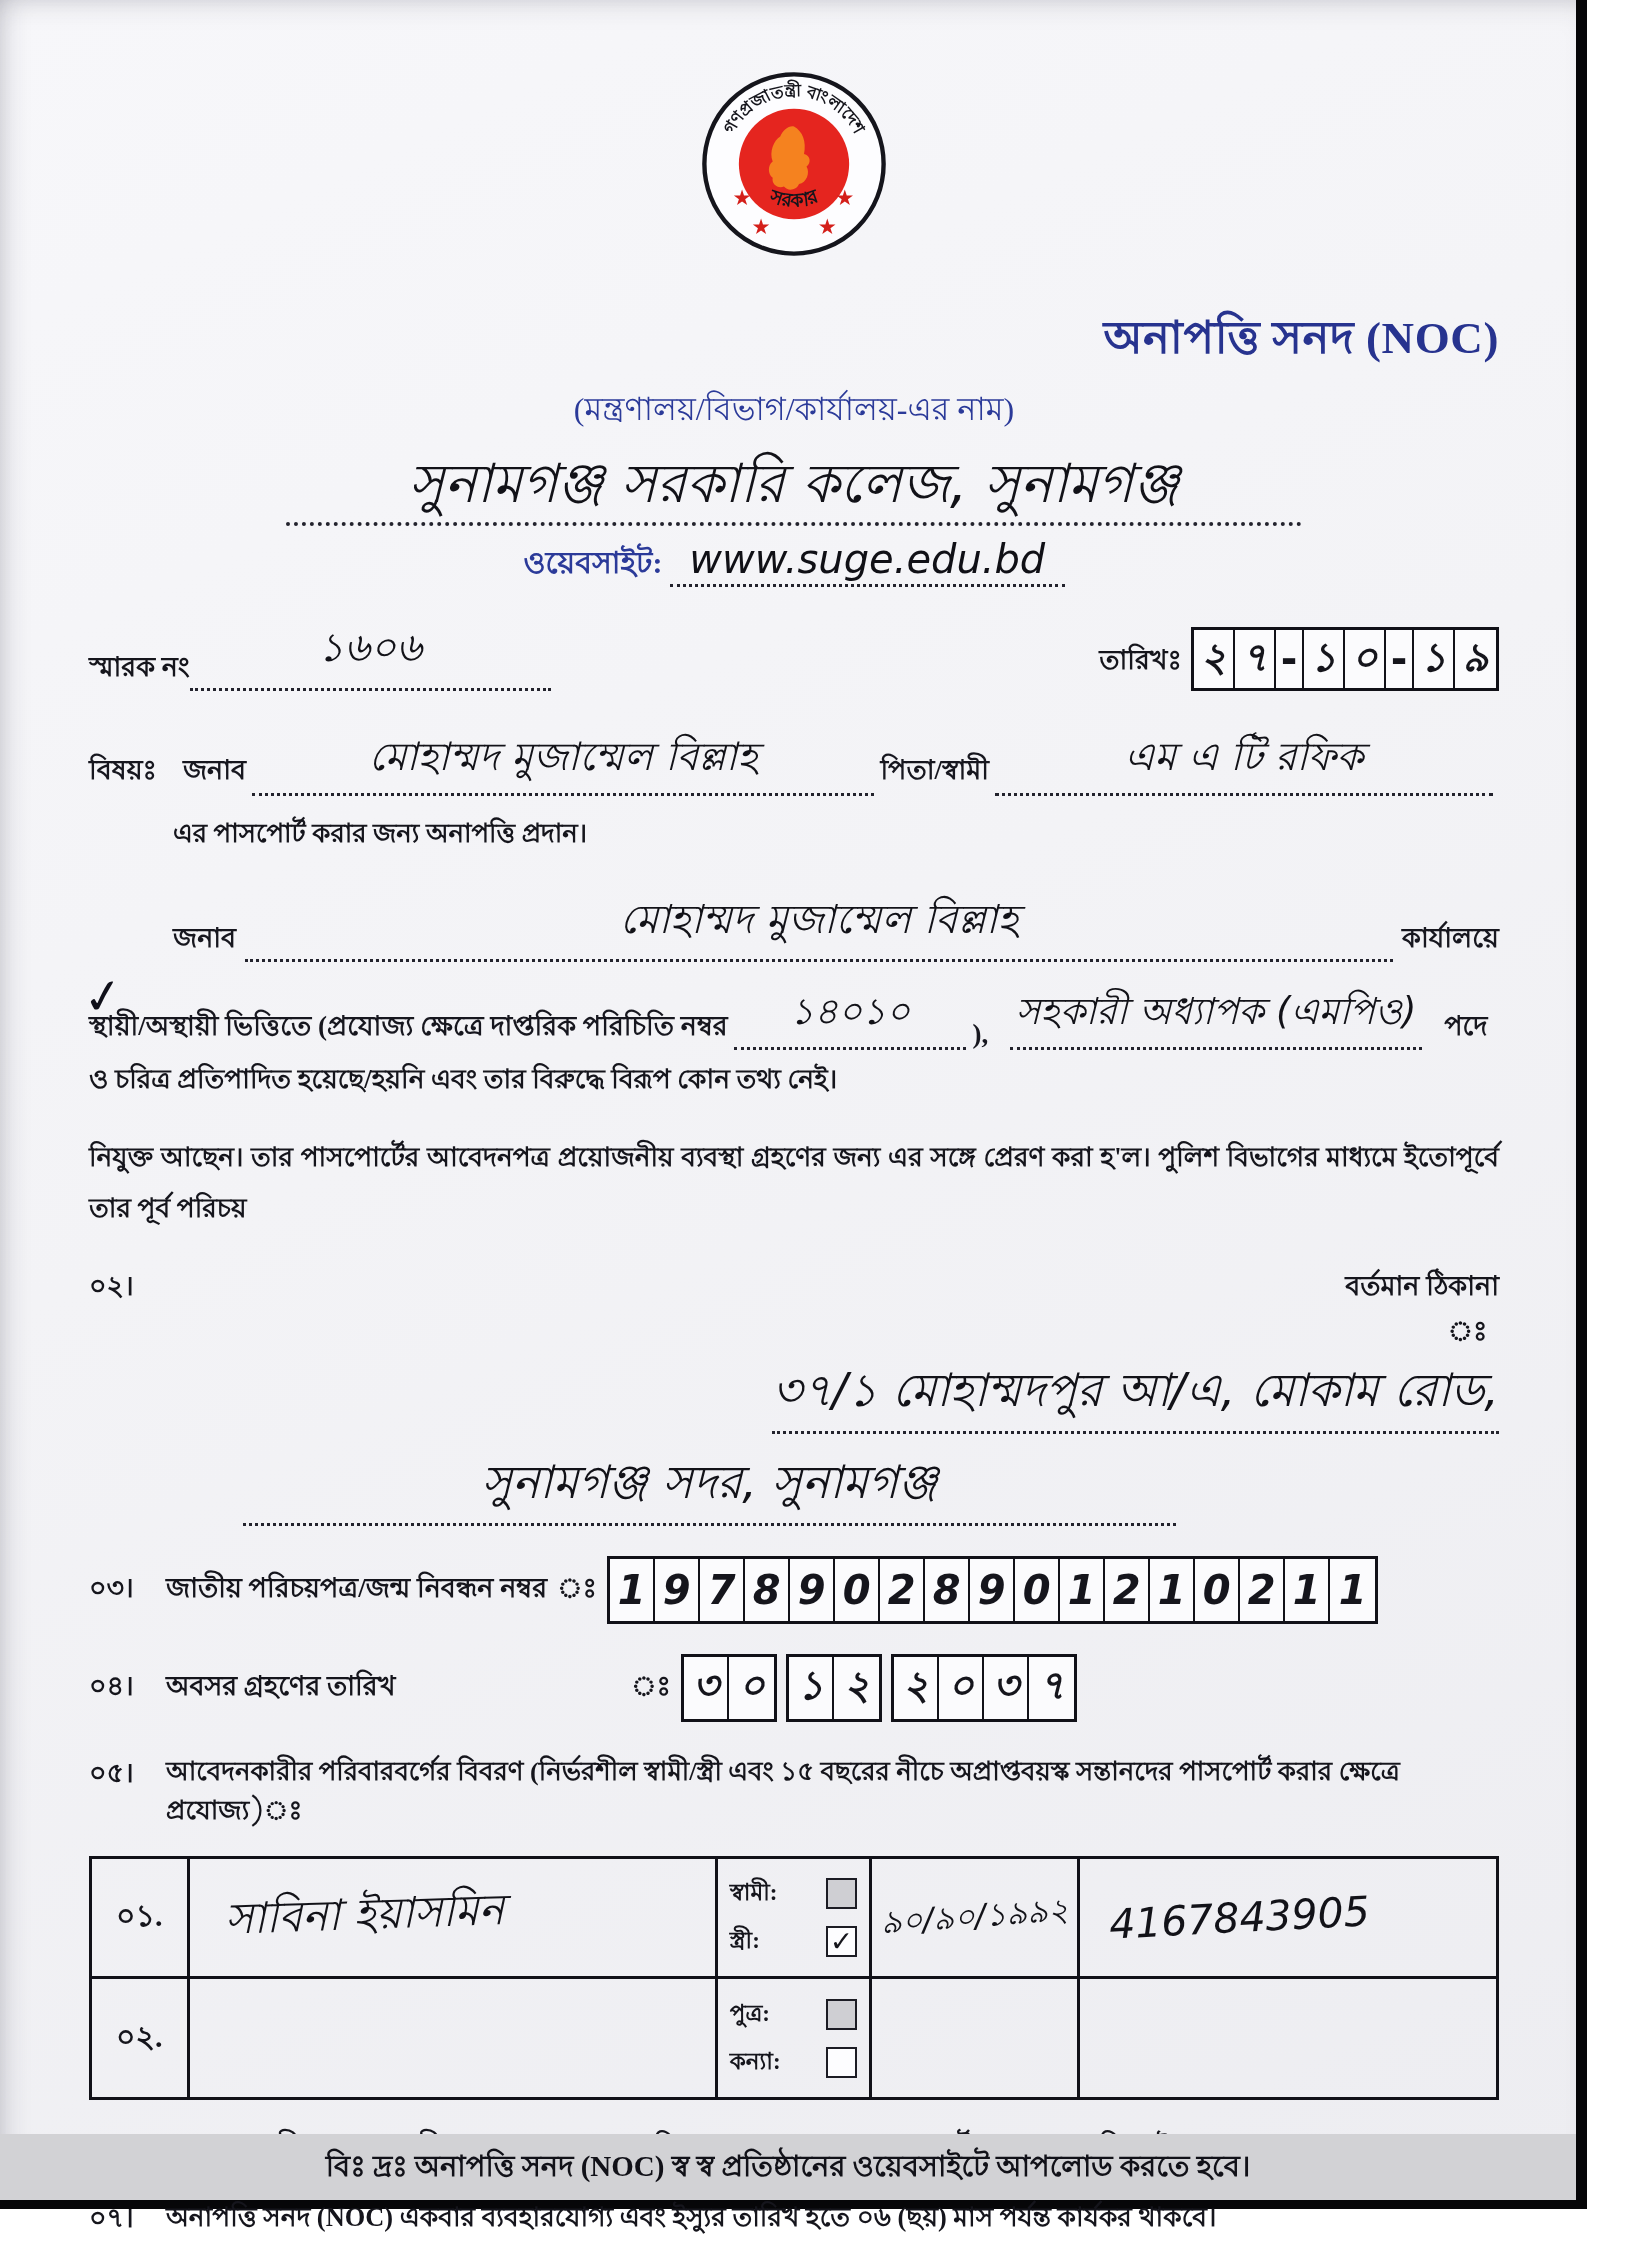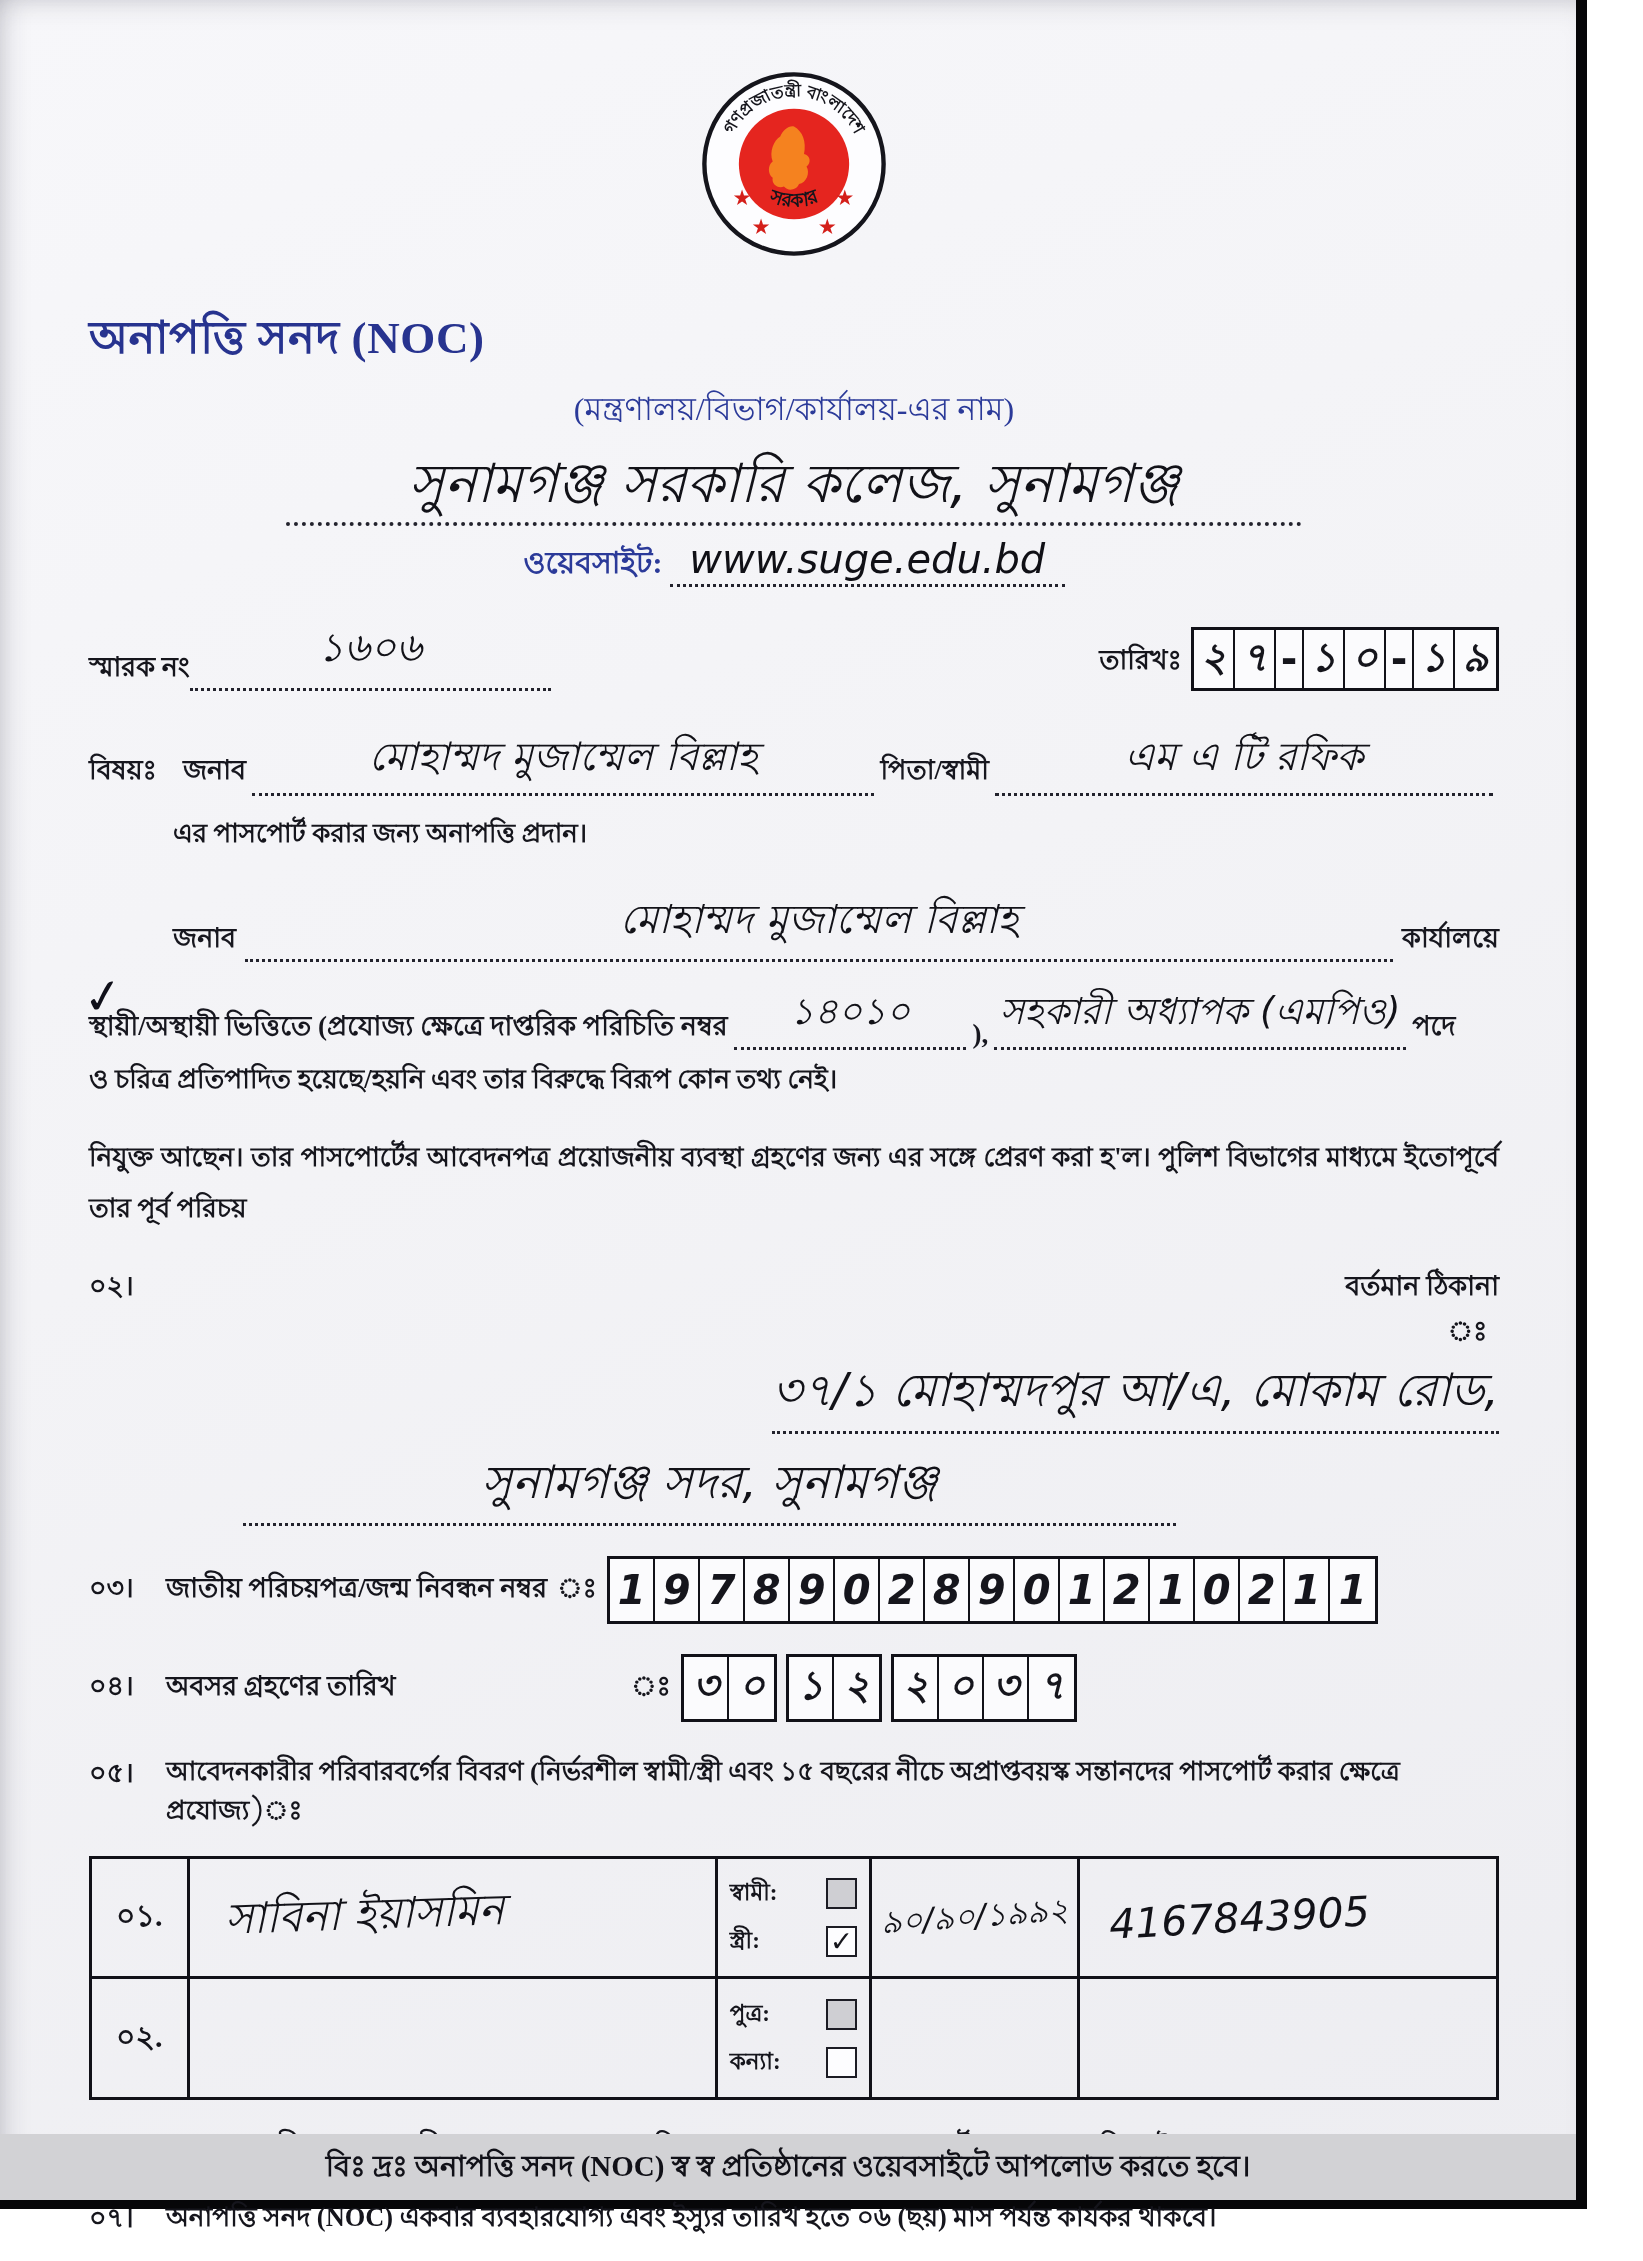--- a/index.html
+++ b/index.html
@@ -8,21 +8,21 @@
   .paper { position:absolute; left:0; top:0; width:1587px; height:2209px;
     background:linear-gradient(155deg,#f7f7fa 0%,#f3f3f6 45%,#ededf1 100%);
     border-right:11.6px solid #060608; border-bottom:9px solid #060608;
     box-shadow: inset 19.3px 0 32px -22px rgba(40,40,60,.30), inset 0 19.3px 32px -22px rgba(40,40,60,.22);
   }
   .content { position:relative; padding:70px 77px 0 89px; height:100%; }
 
   
   .seal-wrap { text-align:center; }
   .seal { width:188px; height:188px; display:inline-block; }
-  .title { text-align:left; font-size:45px; font-weight:bold; color:#27338f; margin-top:43px; letter-spacing:0.6px;}
+  .title { text-align:right; font-size:45px; font-weight:bold; color:#27338f; margin-top:43px; letter-spacing:0.6px;}
   .subtitle { text-align:center; font-size:32px; color:#2b3a99; margin-top:6.4px; }
   .org-line { position:relative; width:72%; margin:3.9px auto 0; text-align:center; }
   .org-line .hw { font-size:54px; }
   .org-underline { border-bottom:4.5px dotted #23232d; margin-top:-10.3px; }
   .site-line { text-align:center; margin-top:10.3px; font-size:30px; color:#2b3a99; font-weight:bold;}
   .site-line .hw { font-size:40px; color:#101016; border-bottom:3.9px dotted #23232d; padding:0 19.3px 1.3px; }
 
   
   .memo-row { display:flex; justify-content:space-between; align-items:flex-end; margin-top:31px; }
   .memo-left { display:flex; align-items:flex-end; font-size:27px; font-weight:bold; }
@@ -54,21 +54,21 @@
 
   .jonab-row { margin-top:35px; }
   .jonab-row .fill { flex:1; margin:0 9px; }
   .jonab-row .hw { font-size:40px; position:relative; top:-3.9px;}
 
   .perm-row { margin-top:22px; }
   .perm-row .lbl { position:relative; }
   .tick-over { position:absolute; left:-6.4px; top:-37px; font-size:48px; font-weight:bold; color:#10101a;
      font-family:"DejaVu Sans",sans-serif; transform:rotate(-8deg); }
   .perm-row .fill { width:271px; margin:0 6.4px; }
-  .perm-row .fill2 { width:412px; margin:0 6px; }
+  .perm-row .fill2 { width:412px; margin:0 22px; }
   .perm-row .hw { font-size:37px; position:relative; top:-2.6px;}
   .para { margin-top:26px; font-size:26.4px; font-weight:bold; line-height:1.95; text-align:justify; }
 
   
   .item { display:flex; margin-top:30px; }
   .item .no { width:77px; font-size:27px; font-weight:bold; flex:none;}
   .item .body { flex:1; }
   .addr .row1 { display:flex; align-items:flex-end;flex-direction:column; }
   .addr .label { font-size:27px; font-weight:bold; white-space:nowrap; }
   .addr .colon { font-size:27px; font-weight:bold; margin:0 11.6px 0 39px; }

